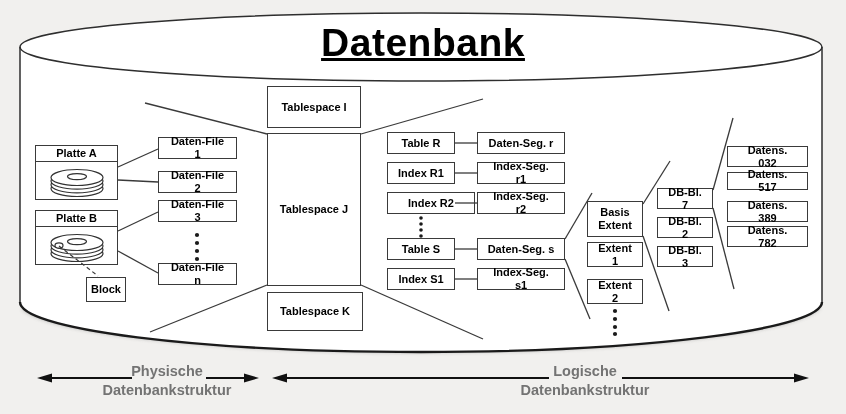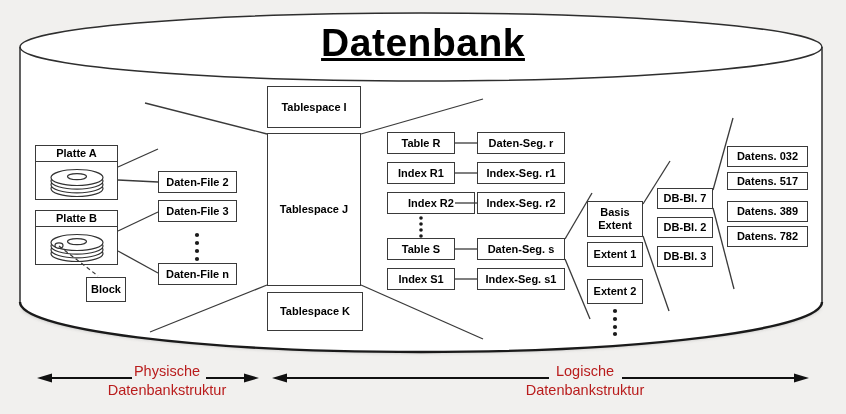--- a/index.html
+++ b/index.html
@@ -13,35 +13,35 @@
     position:absolute; left:423px; top:21px; transform:translateX(-50%);
     font-size:39px; font-weight:bold; color:#000; letter-spacing:0.5px;
     white-space:nowrap;
     text-decoration:underline;
   }
   .box {
     position:absolute; box-sizing:border-box;
     border:1.5px solid #3a3a3a; background:#fff;
     display:flex; align-items:center; justify-content:center;
     text-align:center; font-size:11px; font-weight:bold; color:#000;
-    line-height:1.18; padding:0 1px;
+    line-height:1.18; padding:0 9px;
   }
   .platte {
     position:absolute; box-sizing:border-box;
     border:1.5px solid #3a3a3a; background:#fff; text-align:center;
   }
   .platte-title {
     font-size:11px; font-weight:bold; color:#000;
     height:15px; line-height:15px;
     border-bottom:1.4px solid #3a3a3a;
   }
   .disk { display:block; margin:1px auto 0 auto; }
   .legend {
     position:absolute; transform:translateX(-50%);
-    font-size:14.5px; font-weight:normal; color:#b91c1c; white-space:nowrap;
+    font-size:14.5px; font-weight:bold; color:#737373; white-space:nowrap;
   }
 </style>
 </head>
 <body>
 
 <div class="stage">
 
   <svg class="layer" width="846" height="414" viewBox="0 0 846 414">
     <defs>
       <filter id="blur" x="-20%" y="-20%" width="140%" height="140%">
@@ -87,20 +87,21 @@
         <ellipse cx="39" cy="18.1" rx="26" ry="8"></ellipse>
         <ellipse cx="39" cy="14.5" rx="26" ry="8"></ellipse>
         <ellipse cx="39" cy="13.6" rx="9.5" ry="3"></ellipse>
         <ellipse cx="21" cy="17.5" rx="4" ry="2.6"></ellipse>
       </g>
     </svg>
   </div>
 
   <div class="box" style="left:86px;top:277px;width:40px;height:25px">Block</div>
 
+  <div class="box" style="left:158px;top:137px;width:79px;height:22px">Daten-File 1</div>
   <div class="box" style="left:158px;top:171px;width:79px;height:22px">Daten-File 2</div>
   <div class="box" style="left:158px;top:200px;width:79px;height:22px">Daten-File 3</div>
   <div class="box" style="left:158px;top:263px;width:79px;height:22px">Daten-File n</div>
 
   <div class="box" style="left:387px;top:132px;width:68px;height:22px">Table R</div>
   <div class="box" style="left:387px;top:162px;width:68px;height:22px">Index R1</div>
   <div class="box" style="left:387px;top:192px;width:88px;height:22px">Index R2</div>
   <div class="box" style="left:387px;top:238px;width:68px;height:22px">Table S</div>
   <div class="box" style="left:387px;top:268px;width:68px;height:22px">Index S1</div>
 

